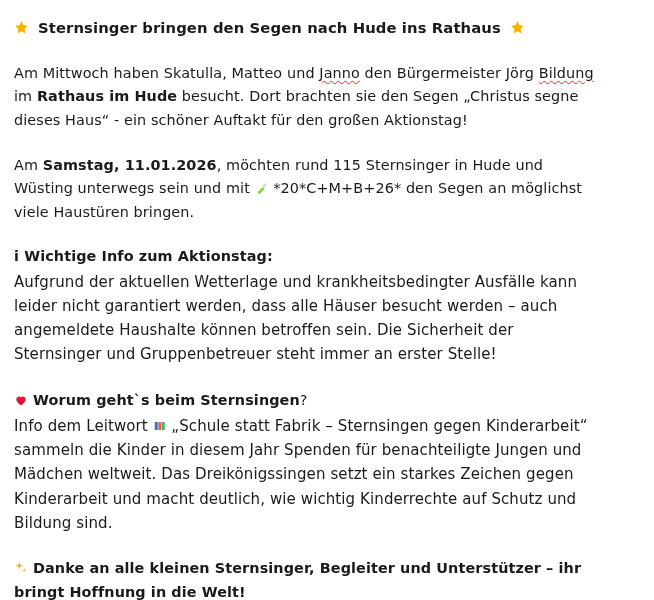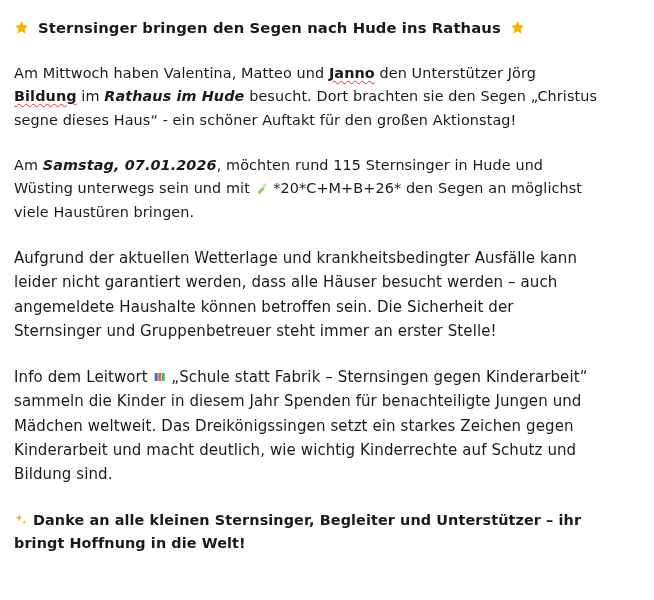--- a/index.html
+++ b/index.html
@@ -24,28 +24,27 @@
     font-size: 14.4px;
     line-height: 1.62;
     letter-spacing: 0.1px;
   }
   .headline {
     font-size: 14.8px;
     font-weight: bold;
     margin-bottom: 22px;
   }
   .headline .txt { padding: 0 4px; }
-  b, strong { font-weight: bold; font-style: italic; }
+  b, strong { font-weight: bold; }
   .spell {
     text-decoration: underline;
     text-decoration-style: wavy;
     text-decoration-color: #e03030;
     text-decoration-thickness: 1px;
     text-underline-offset: 2px;
-    font-weight: bold;
   }
   .emoji {
     font-family: "DejaVu Sans", sans-serif;
     font-size: 14px;
   }
   .block-para { margin-bottom: 18px; }
   .info-block { margin-bottom: 16px; }
   .info-head {
     font-size: 14.4px;
     font-weight: bold;
@@ -85,37 +84,49 @@
     </span>
     <span class="txt">Sternsinger bringen den Segen nach Hude ins Rathaus</span>
     <span class="emoji">
       <svg width="15" height="15" viewBox="0 0 24 24" aria-hidden="true">
         <path d="M12 1.6l3.1 6.6 7 1-5.1 5 1.3 7.2-6.3-3.6-6.3 3.6 1.3-7.2-5.1-5 7-1z" fill="#f5b301"></path>
       </svg>
     </span>
   </p>
 
   <p class="block-para">
-    <span>Am Mittwoch haben Valentina, Matteo und </span><span class="spell">Janno</span><span> den Unterstützer Jörg </span><span class="spell">Bildung</span><span> im </span><b>Rathaus im Hude</b><span> besucht. Dort brachten sie den Segen „Christus segne dieses Haus“ - ein schöner Auftakt für den großen Aktionstag!</span>
+    <span>Am Mittwoch haben Skatulla, Matteo und </span><span class="spell">Janno</span><span> den Bürgermeister Jörg </span><span class="spell">Bildung</span><span> im </span><b>Rathaus im Hude</b><span> besucht. Dort brachten sie den Segen „Christus segne dieses Haus“ - ein schöner Auftakt für den großen Aktionstag!</span>
   </p>
 
   <p class="block-para gap-top">
-    <span>Am </span><b>Samstag, 07.01.2026</b><span>, möchten rund 115 Sternsinger in Hude und Wüsting unterwegs sein und mit </span><span class="emoji">
+    <span>Am </span><b>Samstag, 11.01.2026</b><span>, möchten rund 115 Sternsinger in Hude und Wüsting unterwegs sein und mit </span><span class="emoji">
       <svg width="14" height="14" viewBox="0 0 24 24" aria-hidden="true">
         <rect x="4" y="14" width="13" height="5" rx="1.5" transform="rotate(-45 10.5 16.5)" fill="#8fd14f"></rect>
         <rect x="13" y="5" width="7" height="5" rx="1.5" transform="rotate(-45 16.5 7.5)" fill="#d8d8d8"></rect>
       </svg>
     </span><span> *20*C+M+B+26* den Segen an möglichst viele Haustüren bringen.</span>
   </p>
 
   <div class="info-block gap-top">
+    <p class="info-head">
+      <span class="imark">i</span>
+      <span>Wichtige Info zum Aktionstag</span><span>:</span>
+    </p>
     <p class="info-body">Aufgrund der aktuellen Wetterlage und krankheitsbedingter Ausfälle kann leider nicht garantiert werden, dass alle Häuser besucht werden – auch angemeldete Haushalte können betroffen sein. Die Sicherheit der Sternsinger und Gruppenbetreuer steht immer an erster Stelle!</p>
   </div>
 
   <div class="info-block gap-top">
+    <p class="section-head">
+      <span class="emoji">
+        <svg width="14" height="14" viewBox="0 0 24 24" aria-hidden="true">
+          <path d="M12 21s-8-5.1-8-10.4A4.6 4.6 0 0 1 12 7.6 4.6 4.6 0 0 1 20 10.6C20 15.9 12 21 12 21z" fill="#e0113a"></path>
+        </svg>
+      </span>
+      <span>Worum geht`s beim Sternsingen</span><span class="qm">?</span>
+    </p>
     <p class="info-body">
       <span>Info dem Leitwort </span><span class="emoji">
         <svg width="14" height="14" viewBox="0 0 24 24" aria-hidden="true">
           <rect x="3" y="5" width="5" height="14" rx="1" fill="#2f6fd0"></rect>
           <rect x="9" y="5" width="5" height="14" rx="1" fill="#f05a5a"></rect>
           <rect x="15" y="5" width="5" height="14" rx="1" fill="#45b35b"></rect>
         </svg>
       </span><span> „Schule statt Fabrik – Sternsingen gegen Kinderarbeit“ sammeln die Kinder in diesem Jahr Spenden für benachteiligte Jungen und Mädchen weltweit. Das Dreikönigssingen setzt ein starkes Zeichen gegen Kinderarbeit und macht deutlich, wie wichtig Kinderrechte auf Schutz und Bildung sind.</span>
     </p>
   </div>

